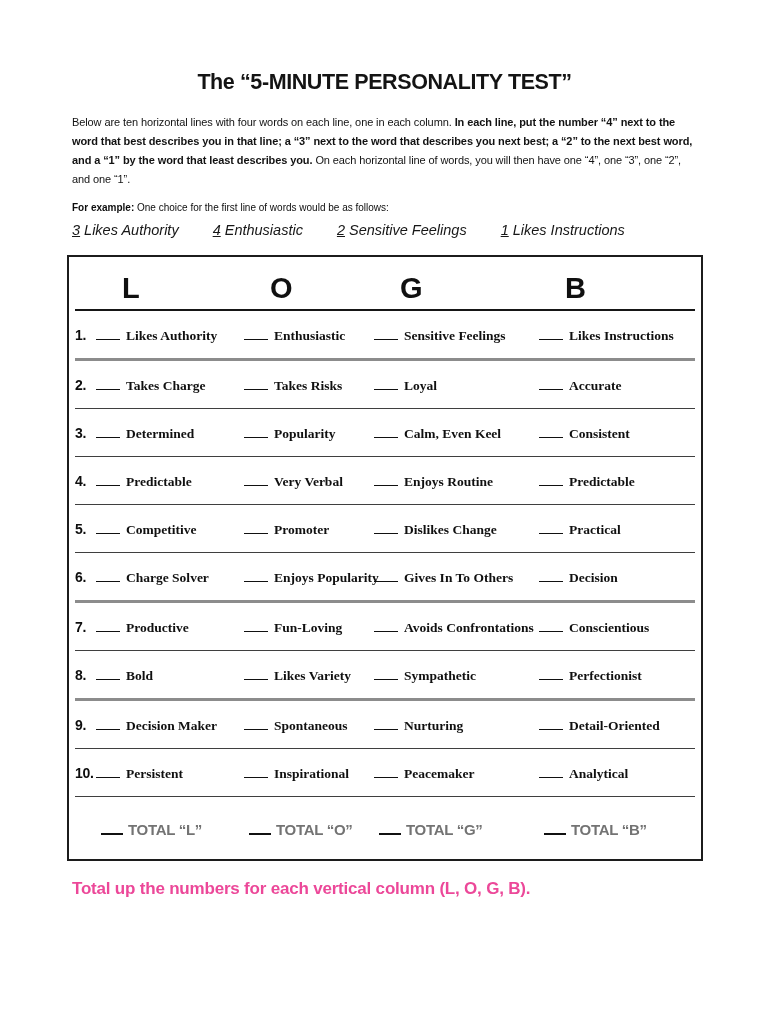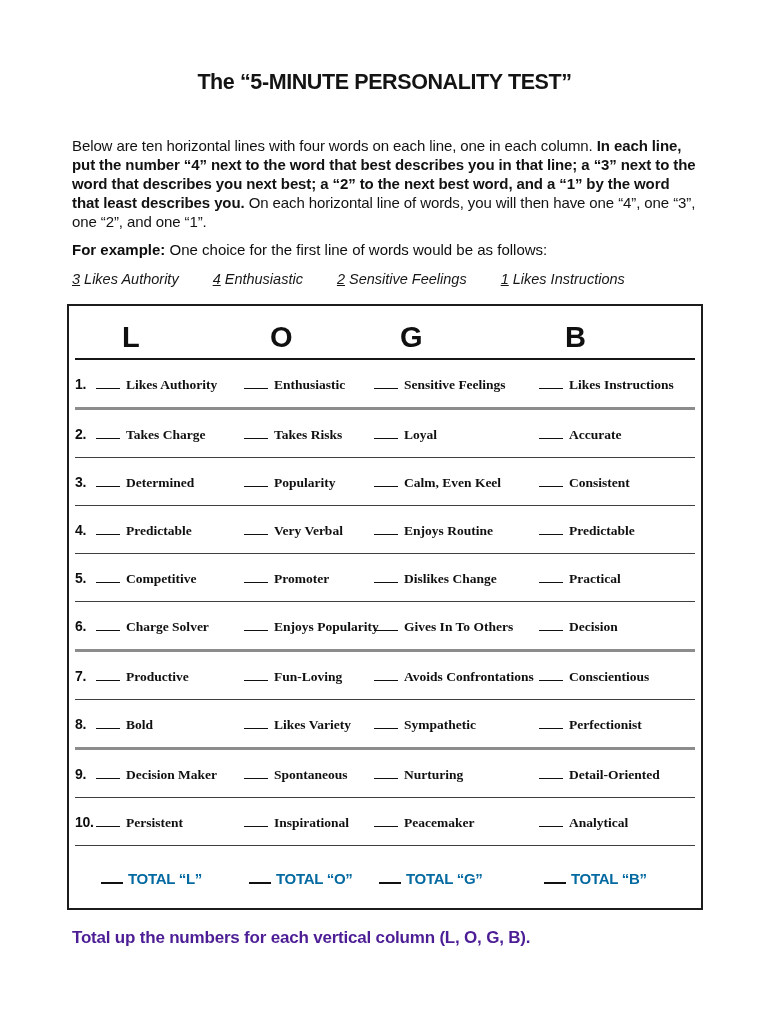--- a/index.html
+++ b/index.html
@@ -13,27 +13,27 @@
   }
   .page { width: 770px; height: 791px; padding: 70px 73px 0 72px; }
 
   .doc-title {
     margin: 0; text-align: center;
     font-size: 21.5px; font-weight: 700; letter-spacing: -0.4px;
     color: #141414;
   }
 
   .intro {
-    margin: 41px 0 0;
-    font-size: 15px; line-height: 19px; letter-spacing: -0.1px;
+    margin: 18px 0 0;
+    font-size: 11px; line-height: 19px; letter-spacing: -0.1px;
     color: #121212;
   }
   .intro b { font-weight: 700; }
 
-  .example-head { margin: 10px 0 12px; font-size: 15px; line-height: 18px; }
+  .example-head { margin: 10px 0 5px; font-size: 10px; line-height: 18px; }
   .example-head b { font-weight: 700; }
   .example-items {
     margin: 2px 0 0; display: flex; gap: 34px;
     font-size: 14.5px; font-style: italic; color: #171717;
   }
   .ex-item { white-space: nowrap; }
   .ex-num { text-decoration: underline; margin-right: 4px; }
 
   .test-table {
     margin: 17px 0 0 -5px;
@@ -69,27 +69,27 @@
     font-family: "Liberation Serif", serif;
     font-size: 13.5px; font-weight: 700; color: #101010;
   }
   .sep { border-top: 1.8px solid #3f3f3f; margin: 0 6px; }
   .sep.heavy { border-top: 3px solid #8c8c8c; }
 
   .totals { height: 62px; padding-top: 4px; }
   .totals .cell { padding-left: 5px; }
   .total-blank { width: 22px; border-bottom: 2px solid #111; margin-right: 5px; }
   .total-label {
-    font-size: 15px; font-weight: 700; letter-spacing: -0.3px; color: #0369a1;
+    font-size: 15px; font-weight: 700; letter-spacing: -0.3px; color: #737373;
   }
 
   .footer-note {
     margin: 18px 0 0 0;
     font-size: 17px; font-weight: 700; letter-spacing: -0.2px;
-    color: #4c1d95;
+    color: #ec4899;
   }
 </style>
 </head>
 <body>
 
 <div class="page">
 
   <h1 class="doc-title">The “5-MINUTE PERSONALITY TEST”</h1>
 
   <p class="intro"><span>Below are ten horizontal lines with four words on each line, one in each column.  </span><b>In each line, put the number “4” next to the word that best describes you in that line; a “3” next to the word that describes you next best; a “2” to the next best word, and a “1” by the word that least describes you.</b><span>  On each horizontal line of words, you will then have one “4”, one “3”, one “2”, and one “1”.</span></p>

